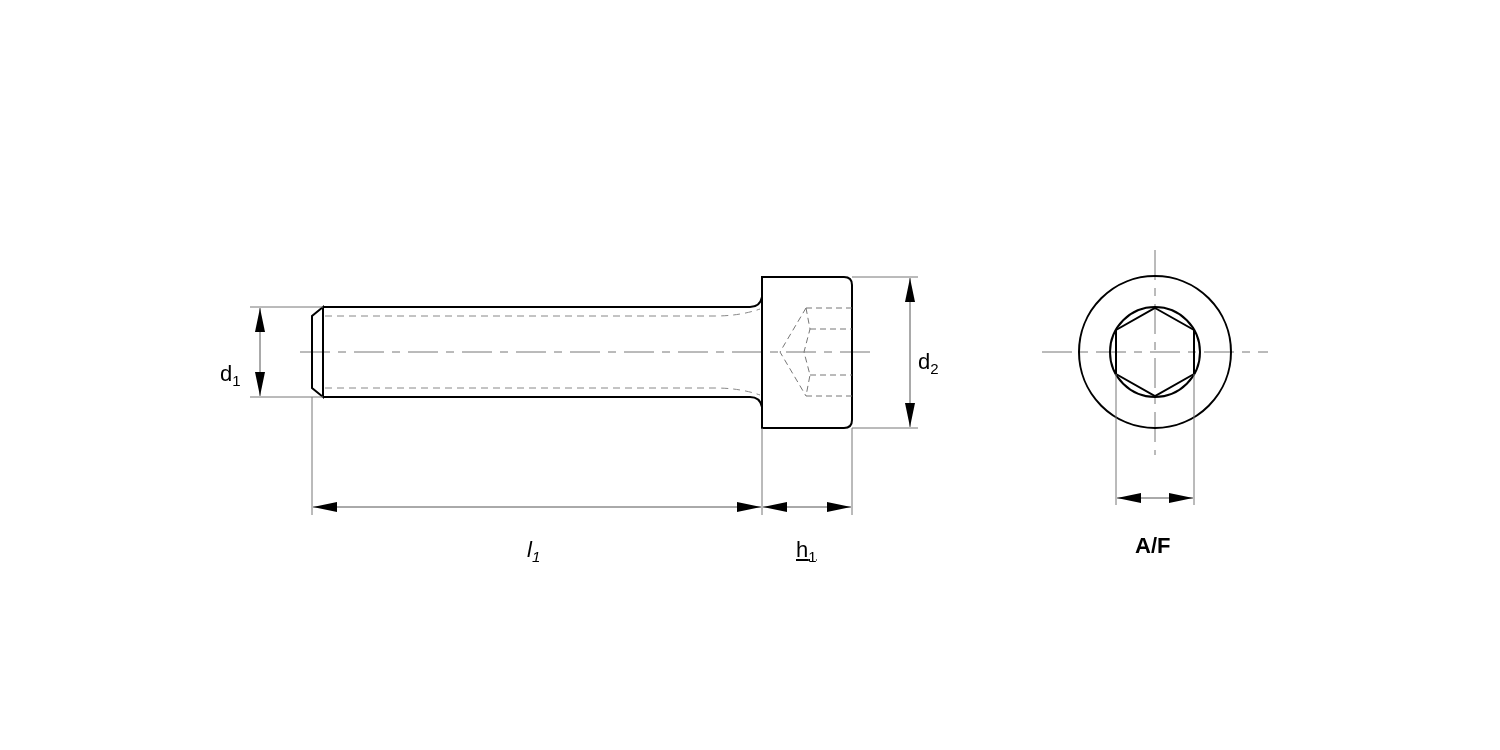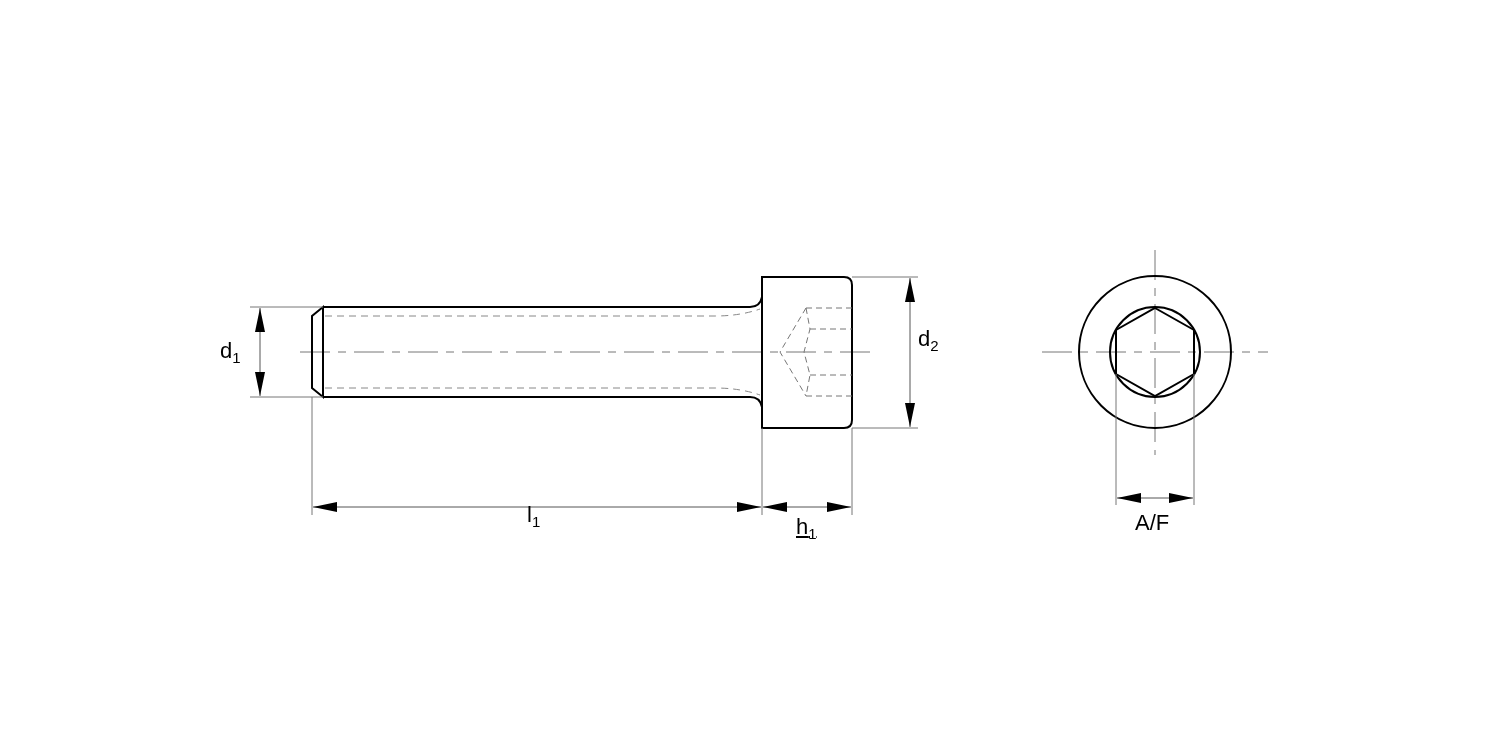--- a/index.html
+++ b/index.html
@@ -1,18 +1,18 @@
 <!DOCTYPE html>
 <html><head>
   <meta charset="utf-8">
   <style>
     html, body { margin: 0; padding: 0; background: #ffffff; }
     body { width: 1500px; height: 750px; overflow: hidden; position: relative; }
     svg { position: absolute; left: 0; top: 0; }
-    .label { position: absolute; font-family: "Liberation Sans", sans-serif; font-size: 22px; color: #000; line-height: 1; white-space: nowrap; }
+    .label { position: absolute; font-family: "Liberation Sans", sans-serif; font-size: 22px; color: #000; line-height: 1; white-space: nowrap; margin-top: 23px; }
     .label sub { font-size: 15px; vertical-align: -5px; }
   </style>
 </head>
 <body>
 
 <svg width="1500" height="750" viewBox="0 0 1500 750">
   <defs>
     <marker id="arr" viewBox="0 0 24 10" refX="24" refY="5" markerWidth="24" markerHeight="10" markerUnits="userSpaceOnUse" orient="auto-start-reverse">
       <path d="M0,0 L24,5 L0,10 z" fill="#000"></path>
     </marker>
@@ -63,15 +63,15 @@
     <circle cx="1155" cy="352" r="45" fill="none" stroke="#000" stroke-width="2"></circle>
     <polygon points="1155,308 1194,330 1194,374 1155,396 1116,374 1116,330" fill="none" stroke="#000" stroke-width="2"></polygon>
     <line x1="1116" y1="374" x2="1116" y2="505" stroke="#777" stroke-width="1"></line>
     <line x1="1194" y1="374" x2="1194" y2="505" stroke="#777" stroke-width="1"></line>
     <line x1="1117" y1="498" x2="1193" y2="498" stroke="#555" stroke-width="1" marker-start="url(#arr)" marker-end="url(#arr)"></line>
   </g>
 </svg>
 
 <div class="label" style="left:220px; top:340px;"><span>d</span><sub>1</sub></div>
 <div class="label" style="left:918px; top:328px;"><span>d</span><sub>2</sub></div>
-<div class="label" style="left:527px; top:504px;"><span>l</span><sub>1</sub></div>
+<div class="label" style="left:527px; top:516px;font-style:italic;"><span>l</span><sub>1</sub></div>
 <div class="label" style="left:796px; top:516px;text-decoration:underline;"><span>h</span><sub>1</sub></div>
-<div class="label" style="left:1135px; top:512px;">A/F</div>
+<div class="label" style="left:1135px; top:512px;font-weight:bold;">A/F</div>
 
 </body></html>

